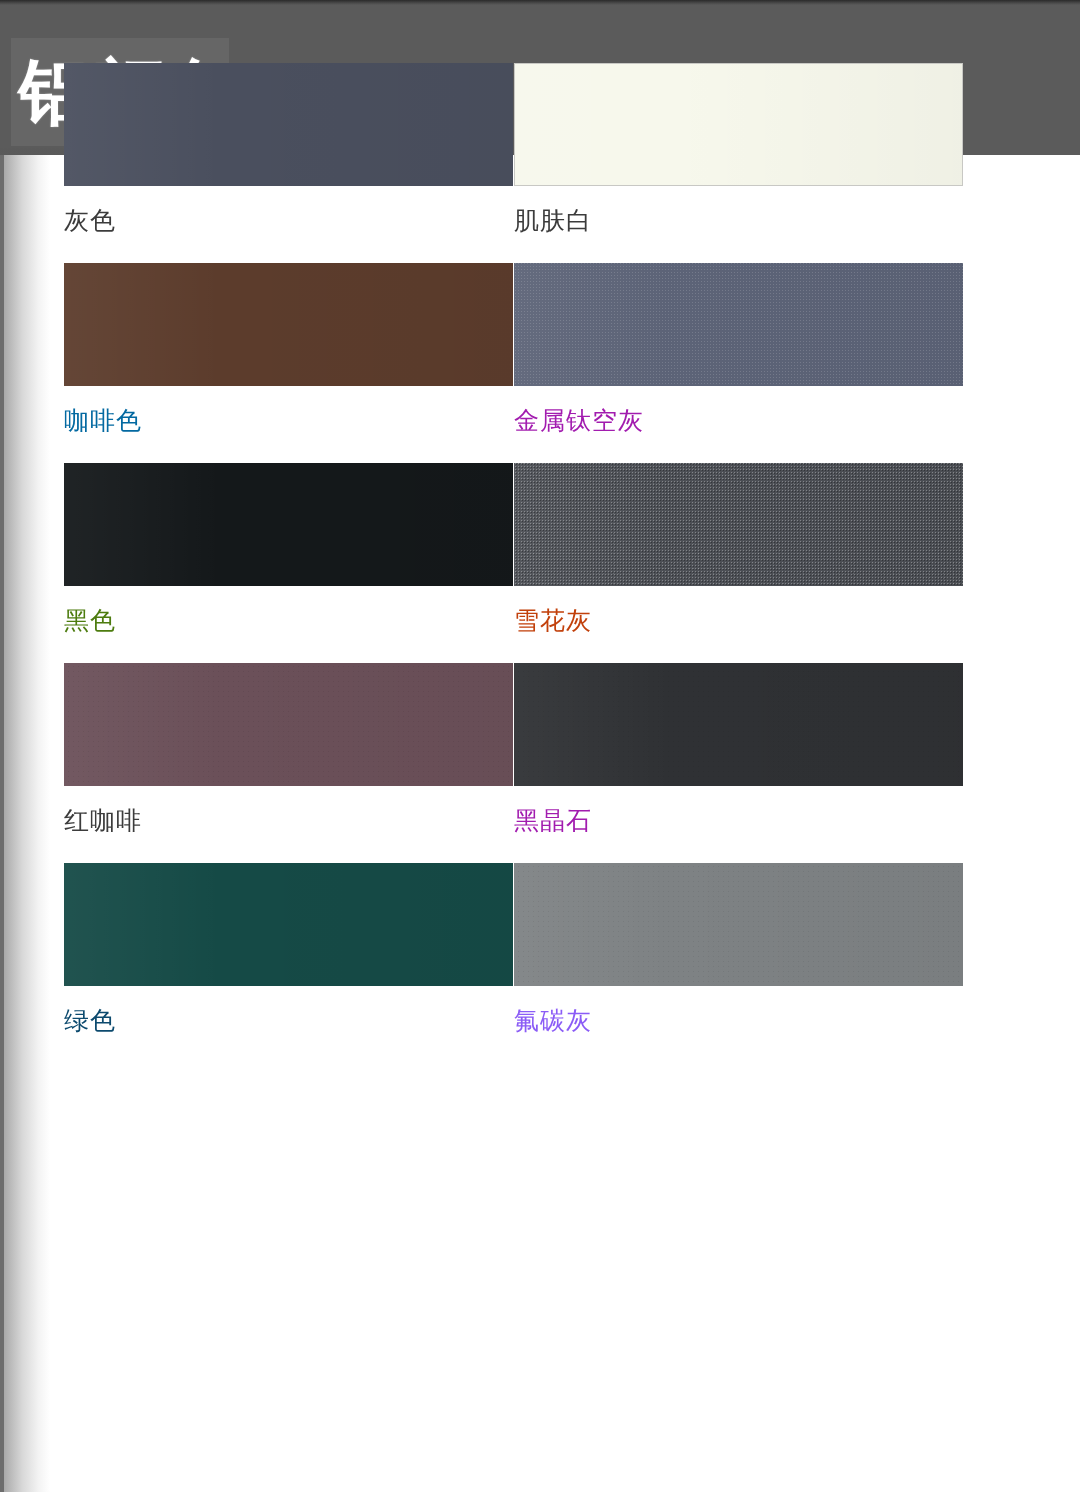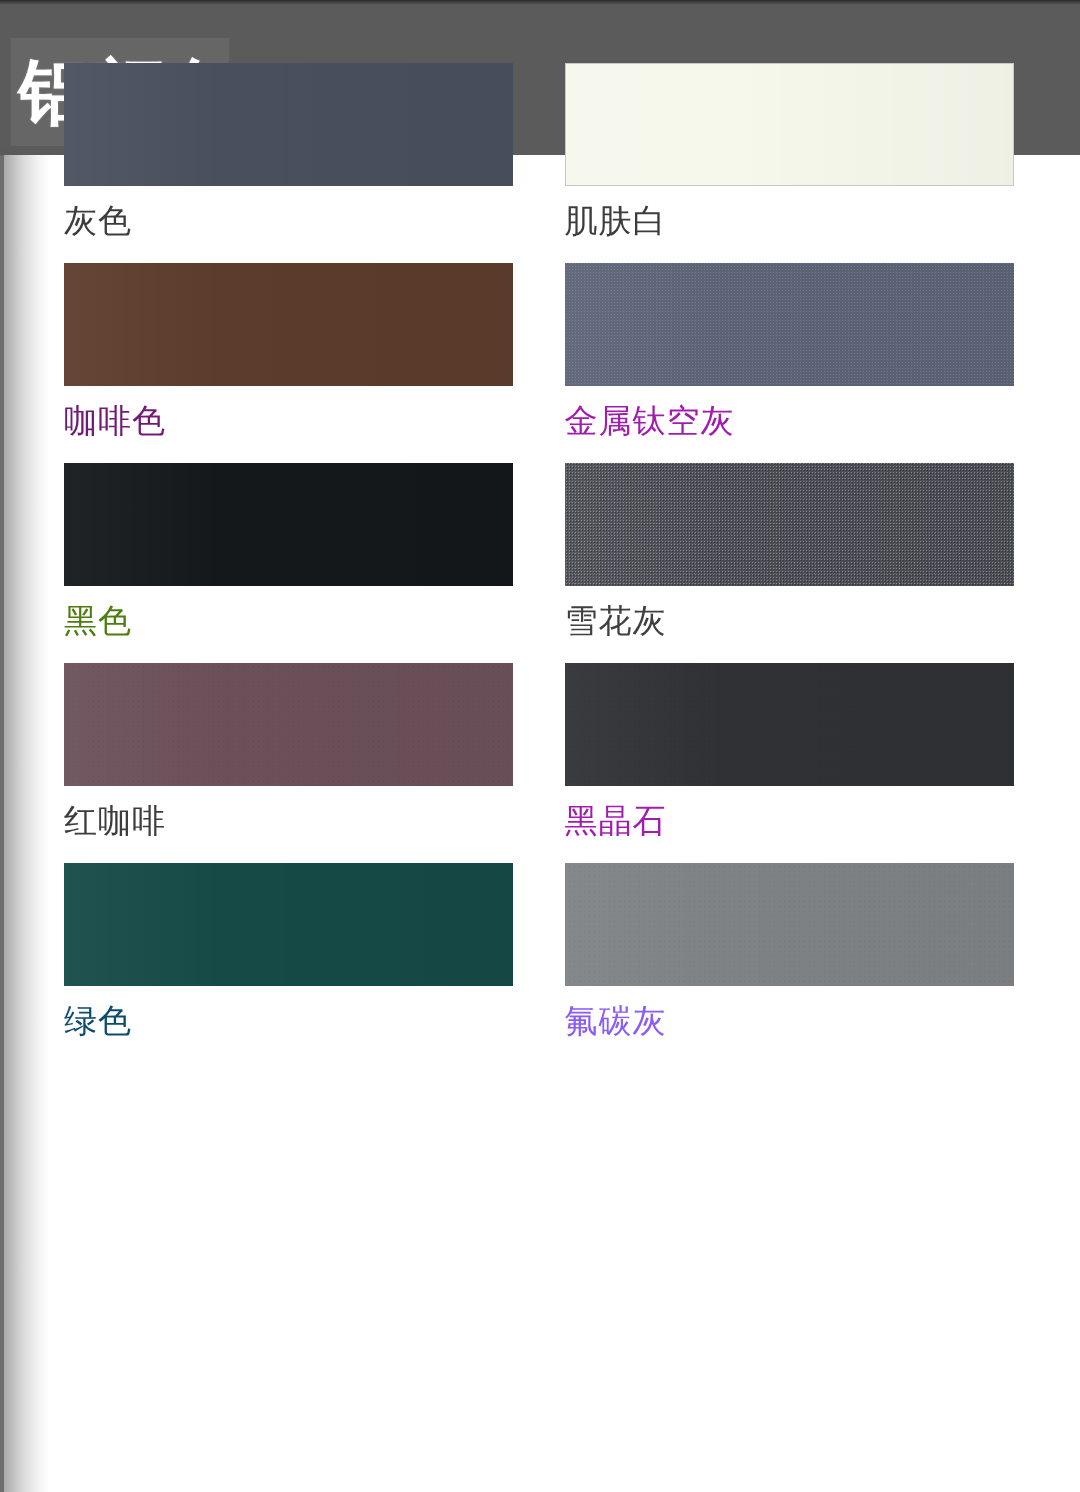--- a/index.html
+++ b/index.html
@@ -100,34 +100,33 @@
     width: 950px;
   }
   .row {
     display: flex;
     width: 950px;
   }
   .cell {
     width: 450px;
   }
   .cell.col-right {
-    margin-left: 51px;
   }
   .swatch {
     width: 449px;
     height: 123px;
     box-sizing: border-box;
     position: relative;
     overflow: hidden;
   }
   .swatch.bordered {
     border: 1px solid #c8c8c4;
   }
   .swatch-label {
-    font-size: 33px;
+    font-size: 25px;
     line-height: 29px;
     color: #3c3c3c;
     padding-top: 20px;
     padding-bottom: 28px;
     white-space: nowrap;
     letter-spacing: 1px;
   }
 
   
   .tex-fine::after,
@@ -200,41 +199,41 @@
             <div class="sheen"></div>
           </div>
           <div class="swatch-label" style="color: rgb(60, 60, 60);">肌肤白</div>
         </div>
       </div>
       <div class="row">
         <div class="cell">
           <div class="swatch " style="background: rgb(92, 60, 44);">
             <div class="sheen"></div>
           </div>
-          <div class="swatch-label" style="color: #701a75;">咖啡色</div>
+          <div class="swatch-label" style="color: #0369a1;">咖啡色</div>
         </div>
         <div class="cell col-right">
           <div class="swatch tex-fine" style="background: rgb(92, 99, 119);">
             <div class="sheen"></div>
           </div>
           <div class="swatch-label" style="color: #a21caf;">金属钛空灰</div>
         </div>
       </div>
       <div class="row">
         <div class="cell">
           <div class="swatch " style="background: rgb(20, 24, 26);">
             <div class="sheen"></div>
           </div>
           <div class="swatch-label" style="color: #4d7c0f;">黑色</div>
         </div>
         <div class="cell col-right">
           <div class="swatch tex-heavy" style="background: rgb(76, 79, 85);">
             <div class="sheen"></div>
           </div>
-          <div class="swatch-label" style="color: #404040;">雪花灰</div>
+          <div class="swatch-label" style="color: #c2410c;">雪花灰</div>
         </div>
       </div>
       <div class="row">
         <div class="cell">
           <div class="swatch tex-soft" style="background: rgb(107, 80, 89);">
             <div class="sheen"></div>
           </div>
           <div class="swatch-label" style="color: rgb(60, 60, 60);">红咖啡</div>
         </div>
         <div class="cell col-right">

